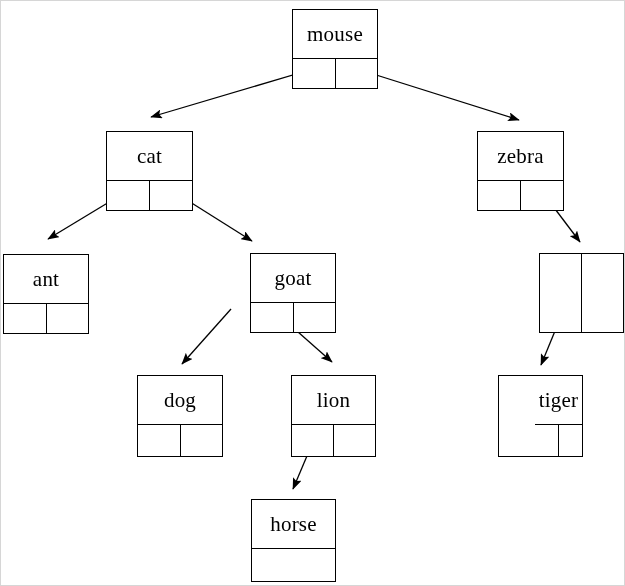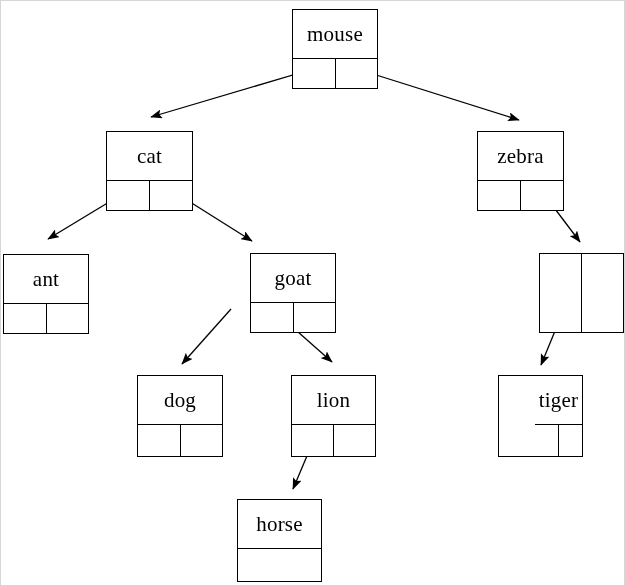--- a/index.html
+++ b/index.html
@@ -136,21 +136,21 @@
           <div class="ptr right"></div>
         </div>
       </div>
       <div class="node" style="left: 497px; top: 374px; width: 85px; height: 82px; padding-left: 36px;">
         <div class="node-label">tiger</div>
         <div class="node-ptrs">
           <div class="ptr left"></div>
           <div class="ptr right"></div>
         </div>
       </div>
-      <div class="node" style="left: 236px; top: 498px; width: 85px; height: 83px; gap: 33px;">
+      <div class="node" style="left: 250px; top: 498px; width: 85px; height: 83px; gap: 33px;">
         <div class="node-label">horse</div>
         <div class="node-ptrs">
           <div class="ptr left"></div>
           <div class="ptr right"></div>
         </div>
       </div>
     </div>
 </div>
 
 </body></html>

